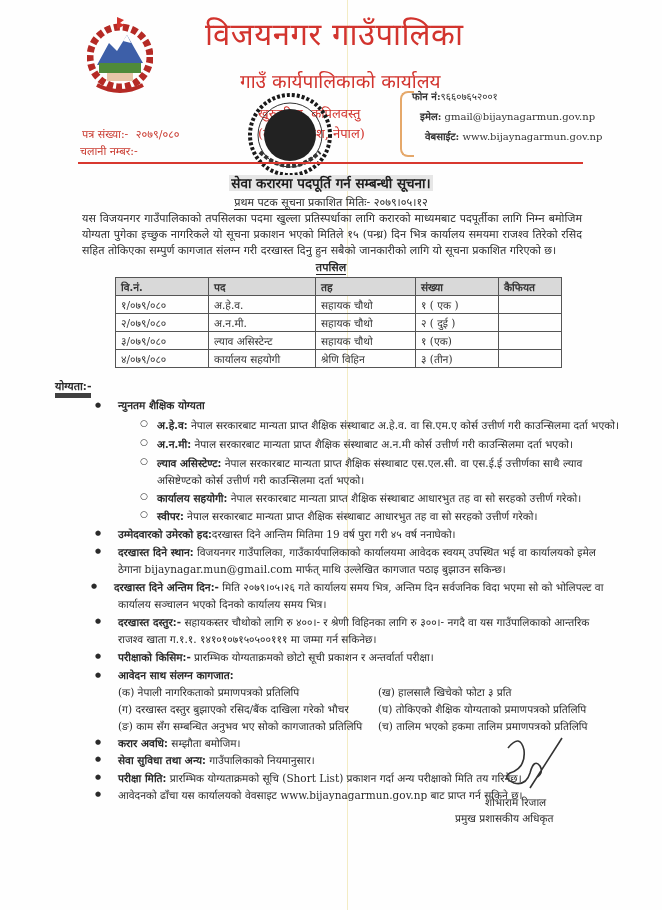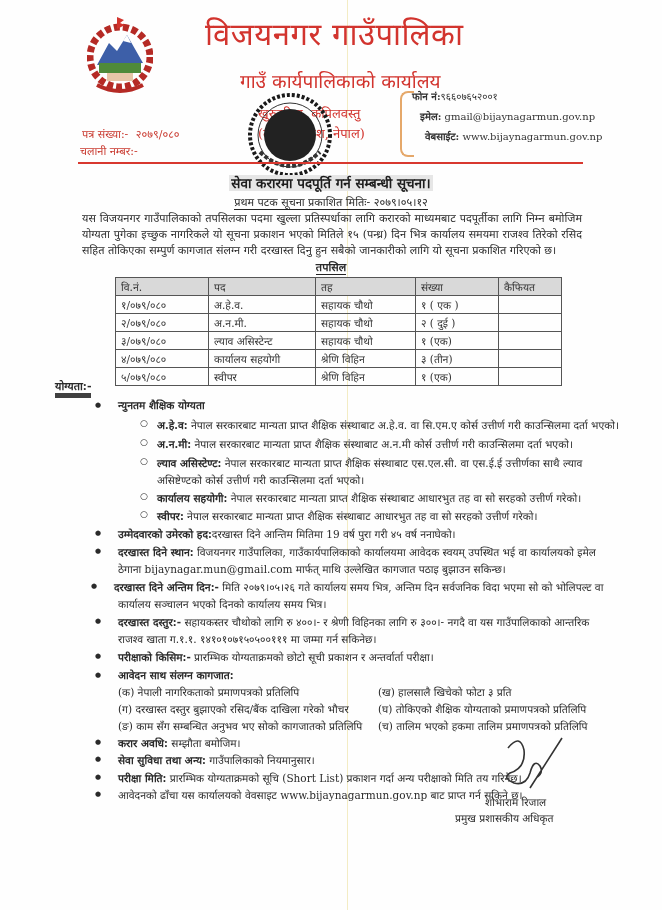--- a/index.html
+++ b/index.html
@@ -20,21 +20,21 @@
   .rule { left:78px; top:162px; width:505px; height:2px; background:#d8382f; }
   .notice-title { left:0; width:662px; top:174px; text-align:center; font-size:13.5px; font-weight:bold; color:#1d1d1d; }
   .notice-title span { background:#e6e6e6; padding:0 2px; }
   .pubdate { left:0; width:662px; top:194px; text-align:center; font-size:11px; }
   .pubdate span { border-bottom:1px solid #222; }
   .intro { left:82px; top:211px; width:500px; font-size:11px; line-height:16.2px; text-align:justify; }
   .tapsil { left:0; width:662px; top:259px; text-align:center; font-size:11px; font-weight:bold; }
   .tapsil span { border-bottom:1px solid #222; }
   table.t { position:absolute; left:115px; top:277px; border-collapse:collapse; font-size:10.5px; }
   table.t td, table.t th { border:1px solid #555; height:17px; padding:0 5px; text-align:left; font-weight:normal; color:#333; }
-  table.t th { background:#d9d9d9; font-weight:normal; }
+  table.t th { background:#d9d9d9; font-weight:bold; }
   .yogyata { left:55px; top:378px; font-size:11px; font-weight:bold; border-bottom:5px solid #404040; }
   .line { font-size:10.5px; white-space:nowrap; }
   .bullet::before { content:"●"; position:absolute; left:-23px; font-size:7px; top:2px; }
   .circle::before { content:"○"; position:absolute; left:-17px; font-size:9px; top:0; }
   .sig-name { left:485px; top:795px; font-size:10.5px; }
   .sig-title { left:455px; top:811px; font-size:10.5px; }
   .sig { left:500px; top:728px; }
   .logo { left:87px; top:15px; }
   .stamp { left:245px; top:90px; }
 </style>
@@ -122,27 +122,20 @@
         <td>१ (एक)</td>
         <td></td>
     </tr>
     <tr>
       <td>४/०७९/०८०</td>
         <td>कार्यालय सहयोगी</td>
         <td>श्रेणि विहिन</td>
         <td>३ (तीन)</td>
         <td></td>
     </tr>
-    <tr>
-      <td>५/०७९/०८०</td>
-        <td>स्वीपर</td>
-        <td>श्रेणि विहिन</td>
-        <td>१ (एक)</td>
-        <td></td>
-    </tr>
   </tbody>
 </table>
 
 <div class="abs yogyata">योग्यता:-</div>
 
 <div class="abs line bullet" style="left:118px;top:398px;font-weight:bold;">न्युनतम शैक्षिक योग्यता</div>
 
 <div class="abs line circle" style="left:157px;top:418px;">
   <b>अ.हे.व:</b><span> नेपाल सरकारबाट मान्यता प्राप्त शैक्षिक संस्थाबाट अ.हे.व. वा सि.एम.ए कोर्स उत्तीर्ण गरी काउन्सिलमा दर्ता भएको।</span>
 </div>

